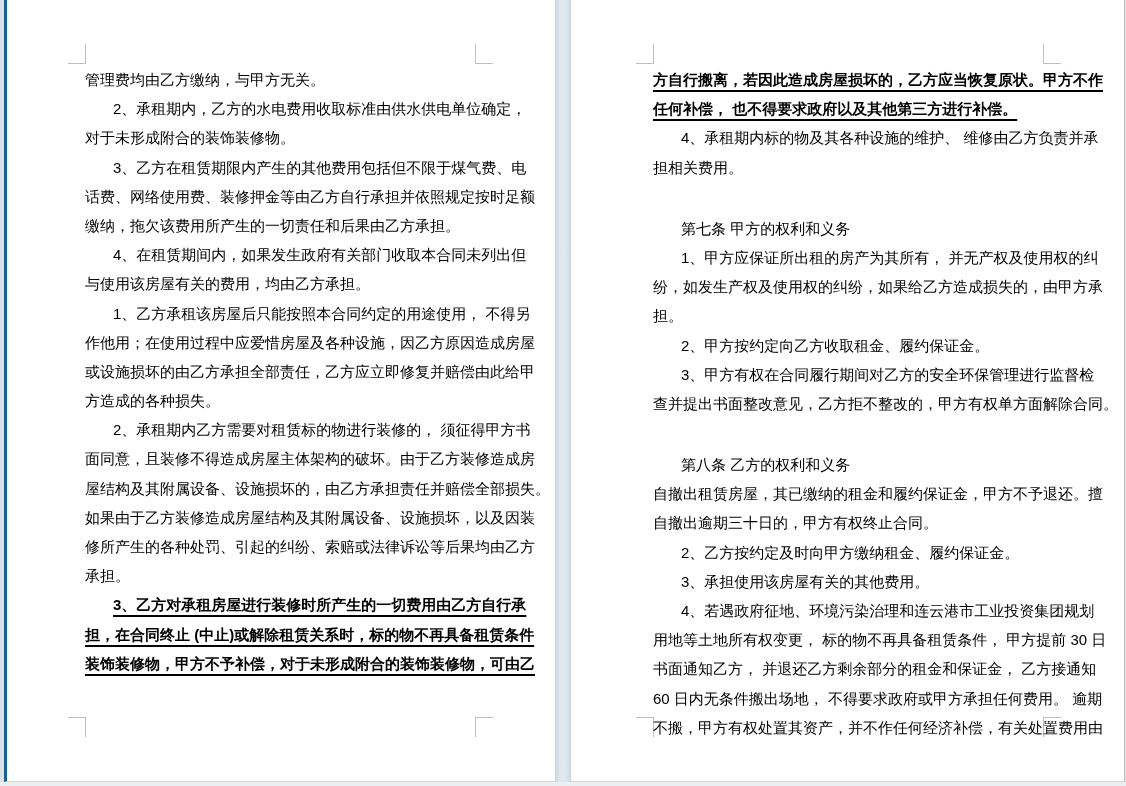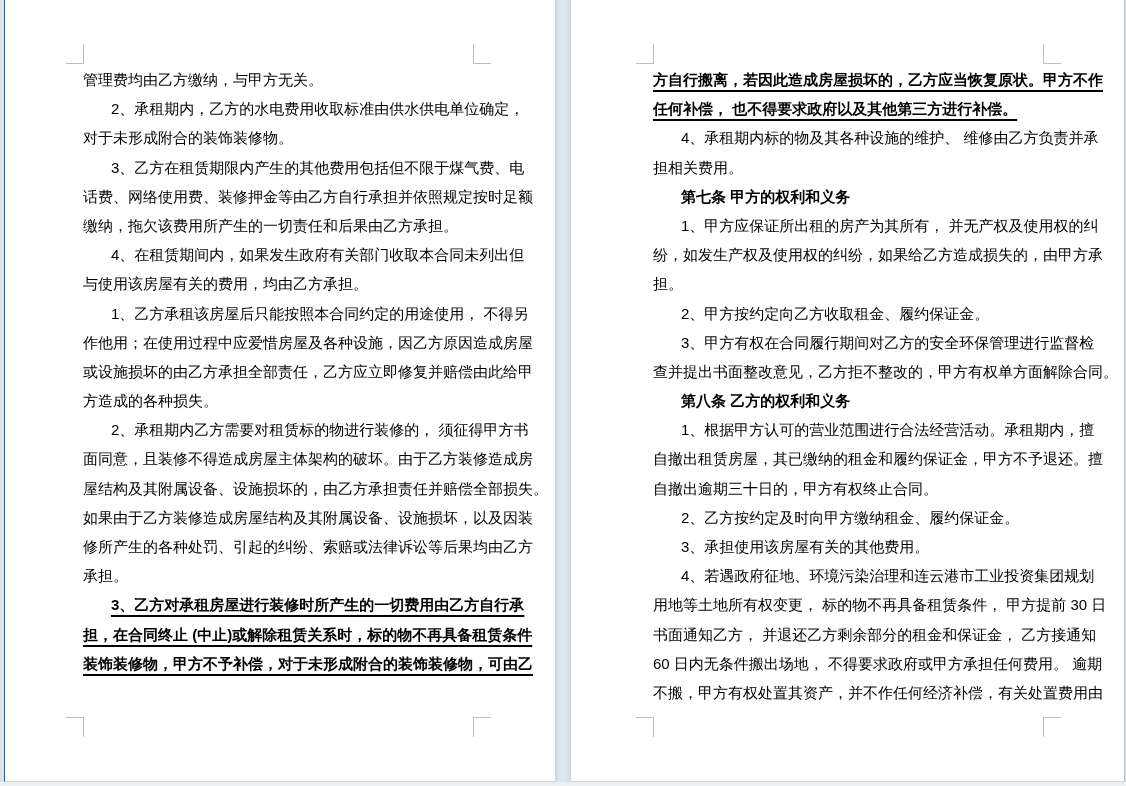--- a/index.html
+++ b/index.html
@@ -10,21 +10,21 @@
     font-family: "Liberation Sans", sans-serif;
   }
   .canvas { position: relative; width: 1126px; height: 786px; }
 
   .page {
     position: absolute; top: 0;
     height: 781px;
     background: #ffffff;
     border-bottom: 1px solid #d3d7da;
   }
-  .page-left  { left: 4px;  width: 550px; border-left: 1px solid #0369a1; }
+  .page-left  { left: 4px;  width: 550px; border-left: 3px solid #0369a1; }
   .page-right { left: 571px; width: 553px; border-right: 1px solid #b9bfc3; }
 
   .page-gap {
     position: absolute; top: 0; left: 555px; width: 16px; height: 786px;
     background: linear-gradient(to right, #ccd5dc 0px, #dde5eb 4px, #e2e9ee 8px, #dde5eb 12px, #ccd5dc 16px);
   }
 
   .bottom-strip {
     position: absolute; left: 0; top: 782px; width: 1126px; height: 4px;
     background: #eceeef;
@@ -50,21 +50,21 @@
     letter-spacing: 0px;
   }
   .page-left  .text-area { left: 78px; }
   .page-right .text-area { left: 82px; }
 
   .line {
     white-space: nowrap;
     height: 29.2px;
   }
   .line.indent { text-indent: 28px; }
-  .line.heading { font-weight: bold; }
+  .line.heading { font-weight: normal; margin-top: 32px; }
   .line.emphasis {
     font-weight: bold;
     text-decoration: underline;
     text-decoration-thickness: 2px;
     text-underline-offset: 5px;
   }
 </style>
 </head>
 <body>
 
@@ -113,21 +113,20 @@
         <div class="line indent">4、承租期内标的物及其各种设施的维护、 维修由乙方负责并承</div>
         <div class="line">担相关费用。</div>
         <div class="line heading indent">第七条 甲方的权利和义务</div>
         <div class="line indent">1、甲方应保证所出租的房产为其所有， 并无产权及使用权的纠</div>
         <div class="line">纷，如发生产权及使用权的纠纷，如果给乙方造成损失的，由甲方承</div>
         <div class="line">担。</div>
         <div class="line indent">2、甲方按约定向乙方收取租金、履约保证金。</div>
         <div class="line indent">3、甲方有权在合同履行期间对乙方的安全环保管理进行监督检</div>
         <div class="line">查并提出书面整改意见，乙方拒不整改的，甲方有权单方面解除合同。</div>
         <div class="line heading indent">第八条 乙方的权利和义务</div>
-        <div class="line indent">1、根据甲方认可的营业范围进行合法经营活动。承租期内，擅</div>
         <div class="line">自撤出租赁房屋，其已缴纳的租金和履约保证金，甲方不予退还。擅</div>
         <div class="line">自撤出逾期三十日的，甲方有权终止合同。</div>
         <div class="line indent">2、乙方按约定及时向甲方缴纳租金、履约保证金。</div>
         <div class="line indent">3、承担使用该房屋有关的其他费用。</div>
         <div class="line indent">4、若遇政府征地、环境污染治理和连云港市工业投资集团规划</div>
         <div class="line">用地等土地所有权变更， 标的物不再具备租赁条件， 甲方提前 30 日</div>
         <div class="line">书面通知乙方， 并退还乙方剩余部分的租金和保证金， 乙方接通知</div>
         <div class="line">60 日内无条件搬出场地， 不得要求政府或甲方承担任何费用。 逾期</div>
         <div class="line">不搬，甲方有权处置其资产，并不作任何经济补偿，有关处置费用由</div>
       </div>

